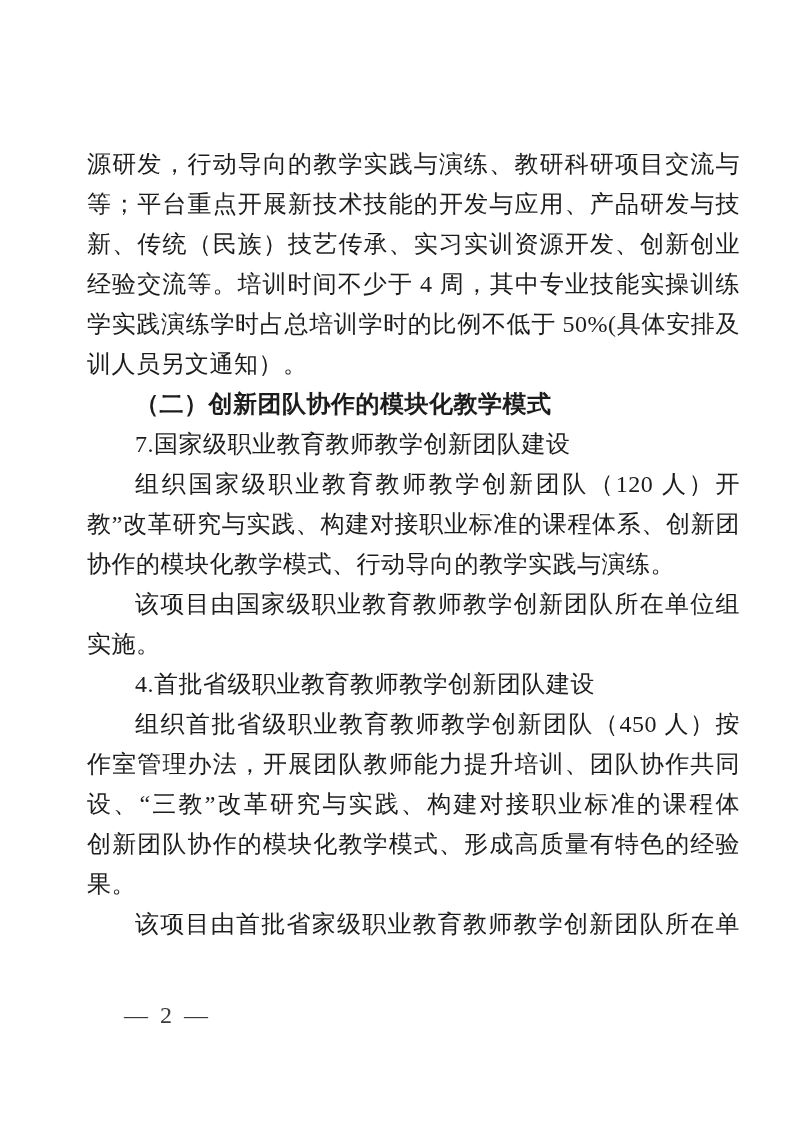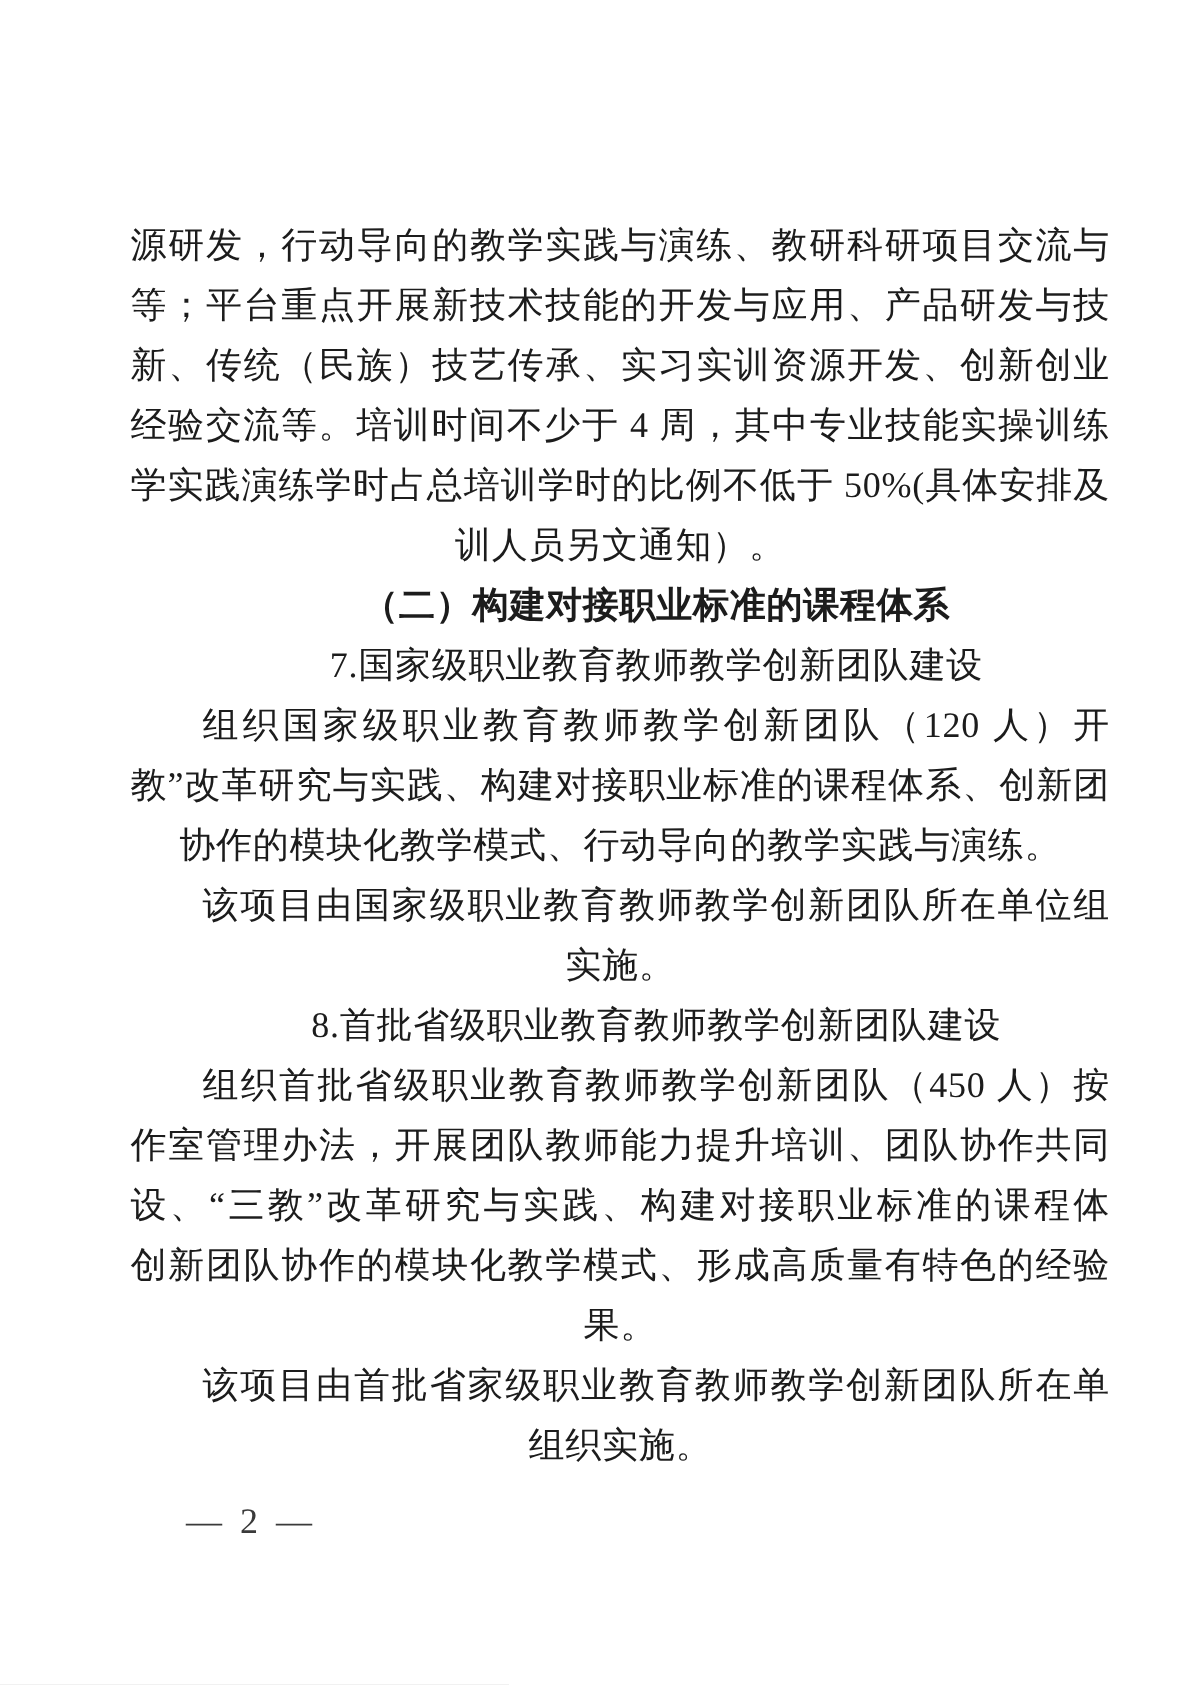--- a/index.html
+++ b/index.html
@@ -21,21 +21,21 @@
     left: 87px;
     top: 144px;
     width: 653px;
     color: #1c1c1c;
   }
   .line {
     font-size: 24px;
     line-height: 40px;
     height: 40px;
     overflow: hidden;
-    text-align: center;
+    text-align: left;
     letter-spacing: 0.5px;
   }
   .fill {
     text-align: justify;
     text-align-last: justify;
   }
   .indent {
     padding-left: 48px;
   }
   .bold {
@@ -55,31 +55,30 @@
 <body>
 
 <div class="page">
   <div class="text-block">
     <div class="line fill">源研发，行动导向的教学实践与演练、教研科研项目交流与合作</div>
     <div class="line fill">等；平台重点开展新技术技能的开发与应用、产品研发与技术创</div>
     <div class="line fill">新、传统（民族）技艺传承、实习实训资源开发、创新创业教育</div>
     <div class="line fill">经验交流等。培训时间不少于 4 周，其中专业技能实操训练和教</div>
     <div class="line fill">学实践演练学时占总培训学时的比例不低于 50%(具体安排及参</div>
     <div class="line">训人员另文通知）。</div>
-    <div class="line indent bold">（二）构建对接职业标准的课程体系</div>
+    <div class="line indent bold">（二）创新团队协作的模块化教学模式</div>
     <div class="line indent">7.国家级职业教育教师教学创新团队建设</div>
     <div class="line indent fill">组织国家级职业教育教师教学创新团队（120 人）开展“三</div>
     <div class="line fill">教”改革研究与实践、构建对接职业标准的课程体系、创新团队</div>
     <div class="line">协作的模块化教学模式、行动导向的教学实践与演练。</div>
     <div class="line indent fill">该项目由国家级职业教育教师教学创新团队所在单位组织</div>
     <div class="line">实施。</div>
-    <div class="line indent">8.首批省级职业教育教师教学创新团队建设</div>
+    <div class="line indent">4.首批省级职业教育教师教学创新团队建设</div>
     <div class="line indent fill">组织首批省级职业教育教师教学创新团队（450 人）按照工</div>
     <div class="line fill">作室管理办法，开展团队教师能力提升培训、团队协作共同体建</div>
     <div class="line fill">设、“三教”改革研究与实践、构建对接职业标准的课程体系、</div>
     <div class="line fill">创新团队协作的模块化教学模式、形成高质量有特色的经验成</div>
     <div class="line">果。</div>
     <div class="line indent fill">该项目由首批省家级职业教育教师教学创新团队所在单位</div>
-    <div class="line">组织实施。</div>
   </div>
 
   <div class="footer">— 2 —</div>
 </div>
 
 </body></html>

